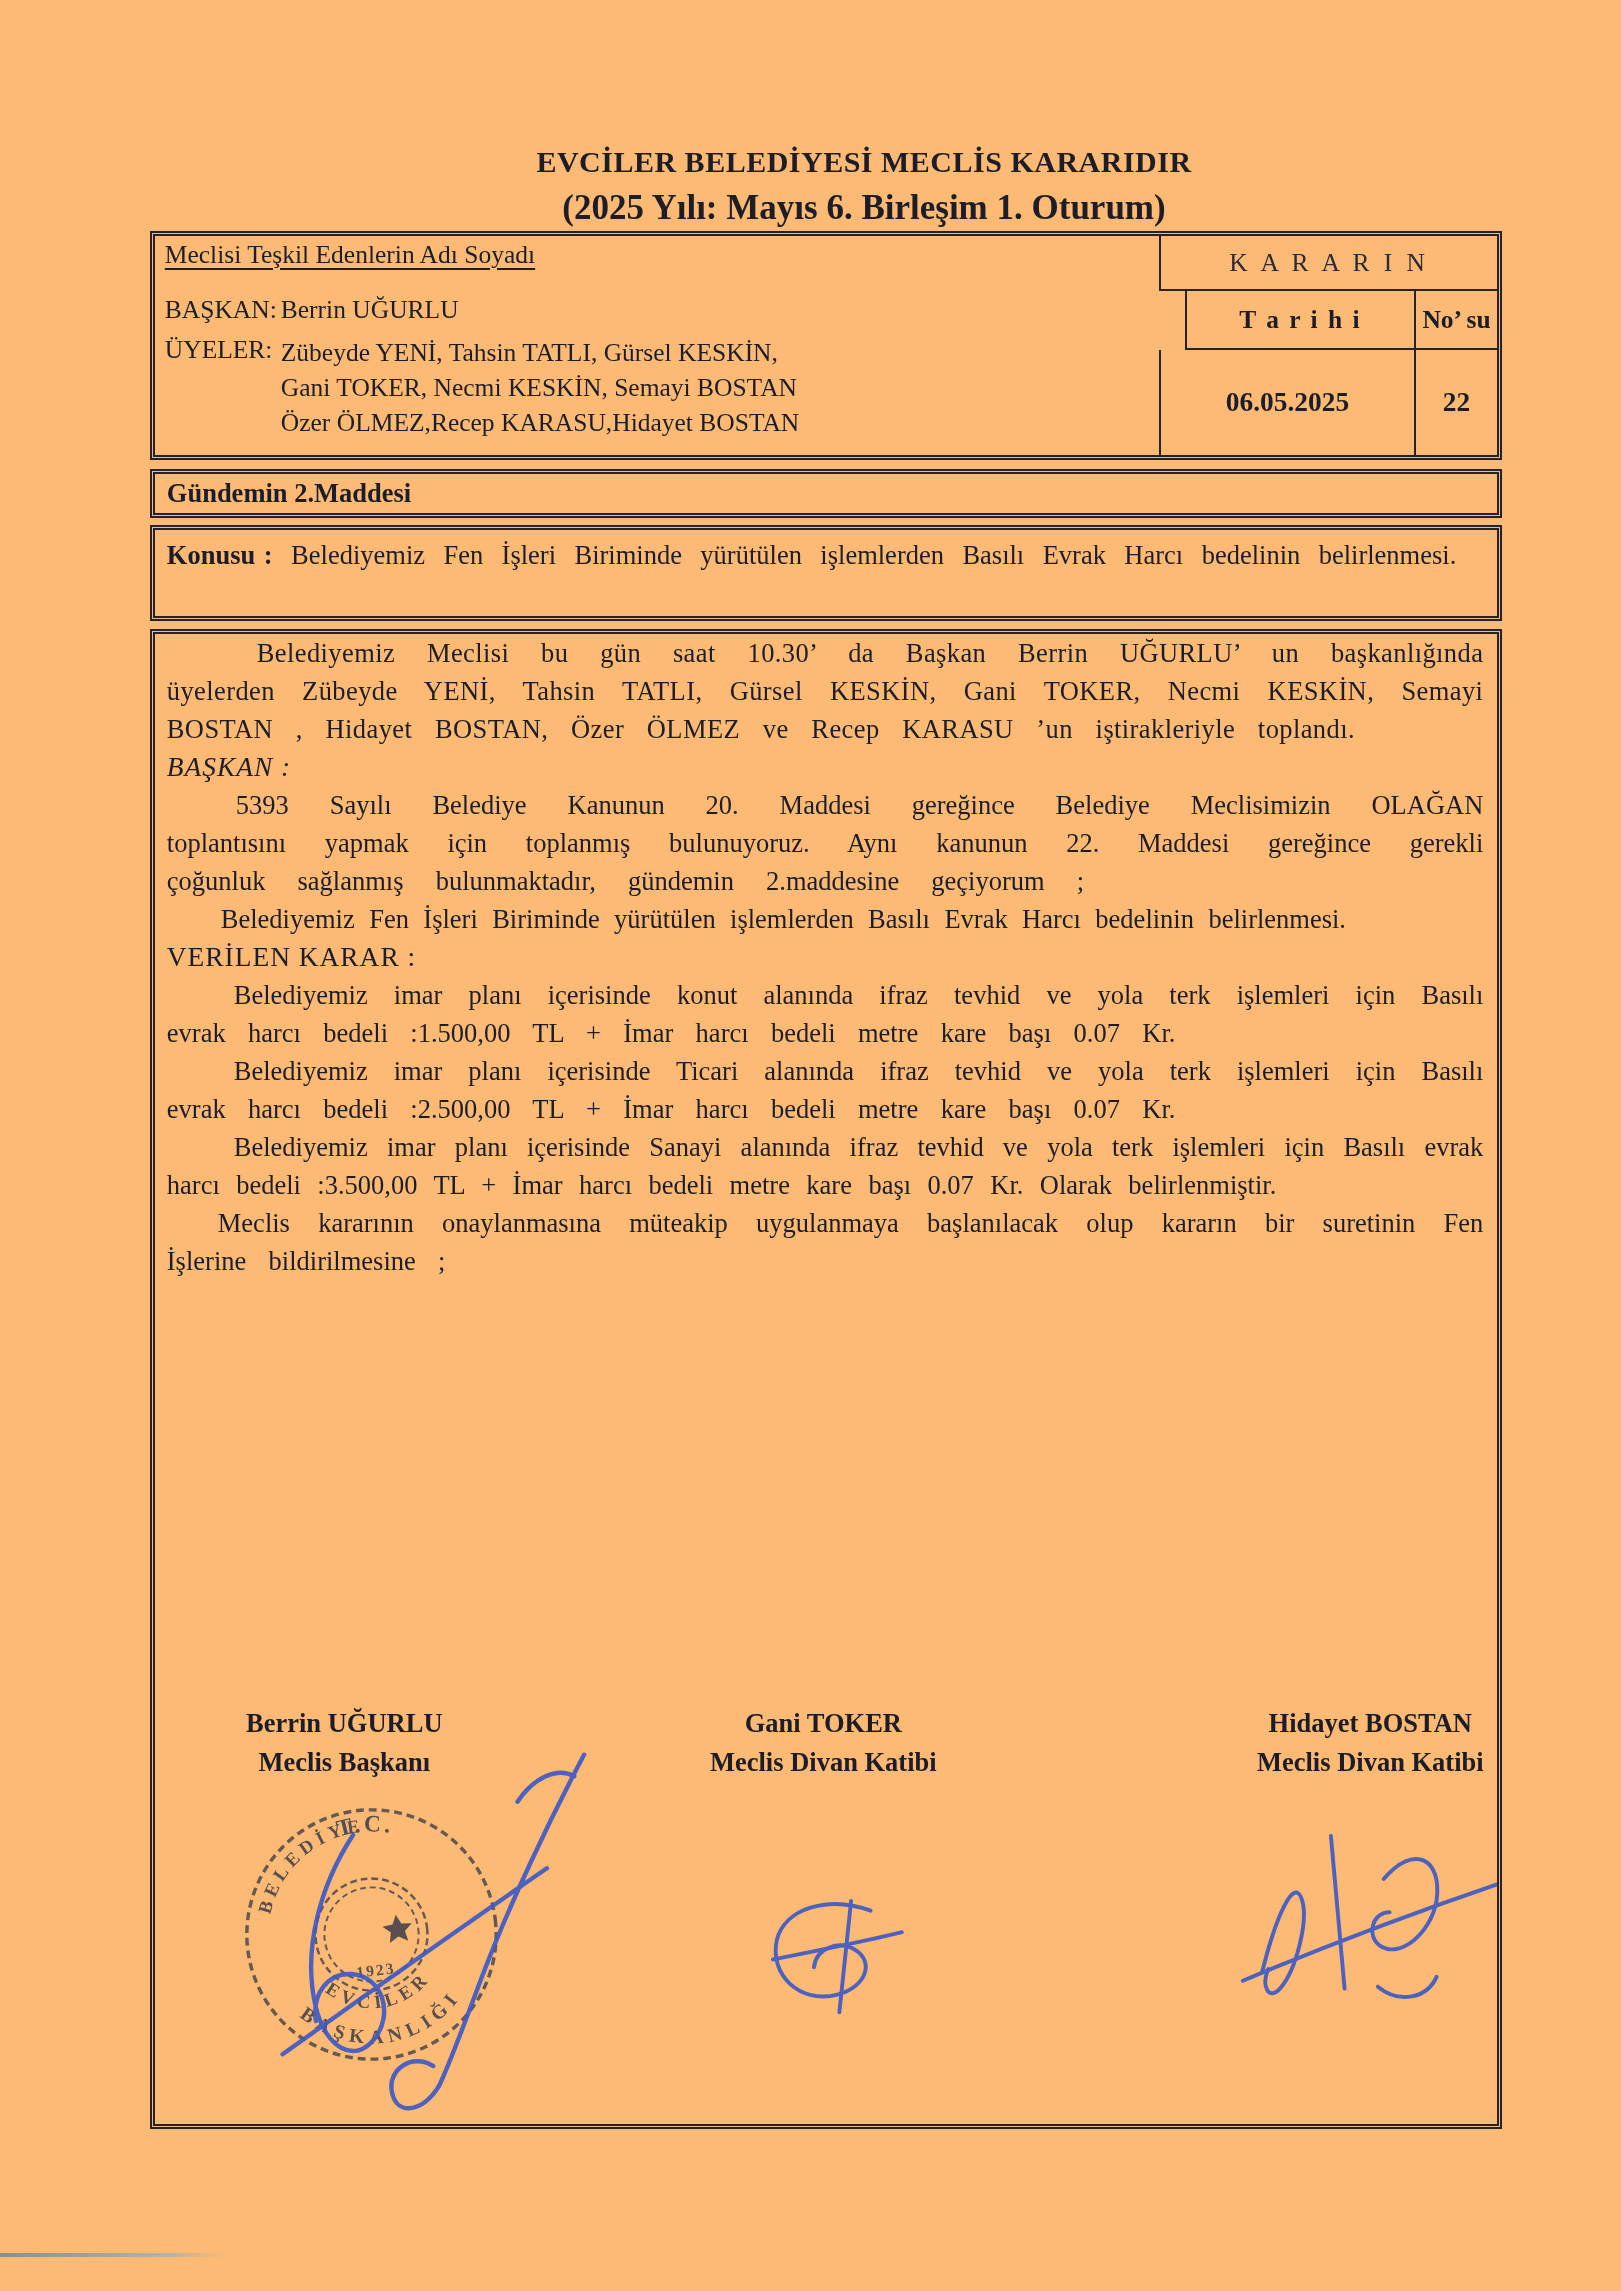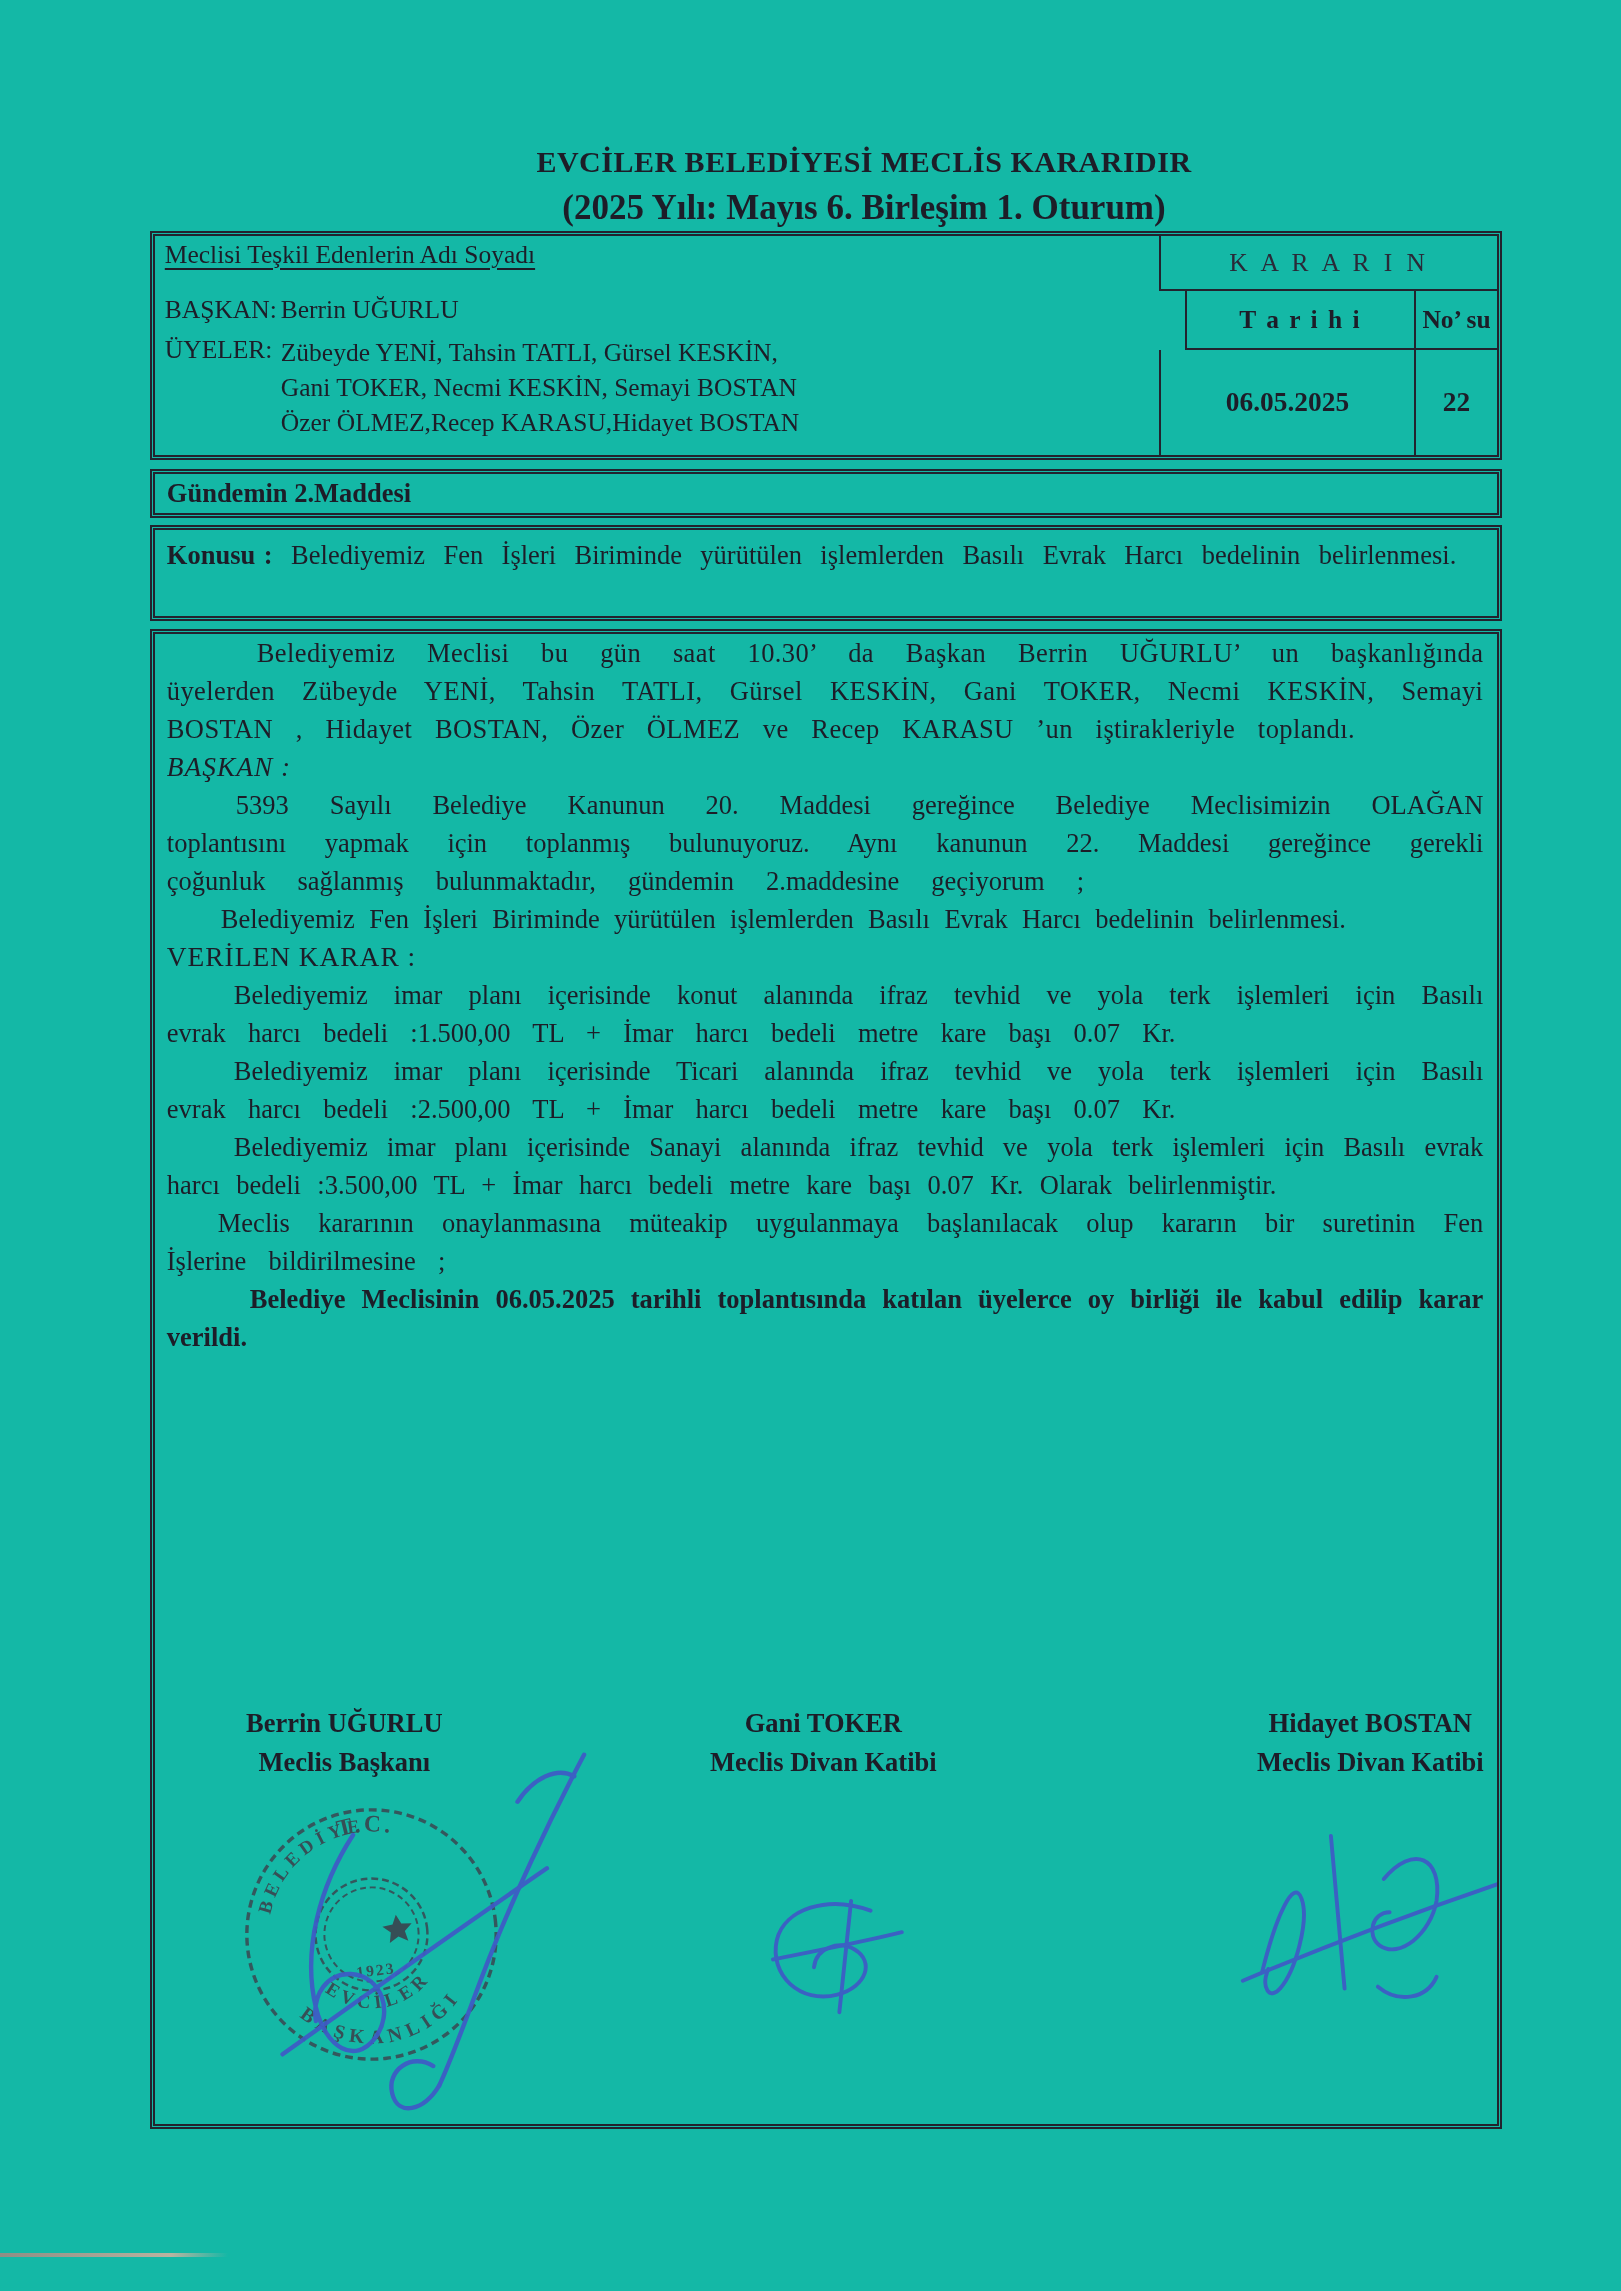--- a/index.html
+++ b/index.html
@@ -1,16 +1,16 @@
 <!DOCTYPE html>
 <html><head>
 <meta charset="utf-8">
 <style>
   html,body{margin:0;padding:0;background:#e8e8e6;}
-  #page{position:relative;width:1621px;height:2292px;margin:0 auto;background:#14b8a6;
+  #page{position:relative;width:1621px;height:2292px;margin:0 auto;background:#fdba74;
         font-family:"Liberation Serif",serif;color:#1d1d28;overflow:hidden;}
   .center-head{position:absolute;left:150px;width:1428px;text-align:center;font-weight:bold;}
   #doc-title{top:145px;font-size:30px;letter-spacing:0.5px;}
   #doc-subtitle{top:188px;font-size:35px;}
   .box{position:absolute;left:150px;width:1352px;box-sizing:border-box;
        border:5.9px double #23232e;background:transparent;}
   
   #tablebox{top:231px;height:229px;display:grid;
             grid-template-columns:1004px 255px 1fr;
             grid-template-rows:55px 59px 1fr;}
@@ -109,21 +109,20 @@
   <div id="mainbox" class="box">
     <p id="p1">Belediyemiz Meclisi bu gün saat 10.30’ da Başkan Berrin UĞURLU’ un başkanlığında üyelerden  Zübeyde YENİ, Tahsin TATLI, Gürsel KESKİN, Gani TOKER, Necmi KESKİN, Semayi BOSTAN , Hidayet BOSTAN, Özer ÖLMEZ  ve Recep KARASU ’un  iştirakleriyle toplandı.</p>
     <p id="baskan-heading" class="subhead">BAŞKAN :</p>
     <p id="p2">5393  Sayılı  Belediye  Kanunun  20.  Maddesi  gereğince Belediye  Meclisimizin  OLAĞAN toplantısını  yapmak  için  toplanmış  bulunuyoruz. Aynı kanunun 22. Maddesi gereğince  gerekli çoğunluk sağlanmış  bulunmaktadır, gündemin 2.maddesine geçiyorum ;</p>
     <p id="p2b">Belediyemiz Fen İşleri Biriminde  yürütülen işlemlerden Basılı Evrak  Harcı  bedelinin belirlenmesi.</p>
     <p id="verilen-heading" class="subhead">VERİLEN  KARAR :</p>
     <p id="p3">Belediyemiz  imar  planı  içerisinde konut  alanında ifraz tevhid ve yola terk işlemleri  için Basılı evrak harcı bedeli :1.500,00 TL + İmar  harcı bedeli  metre kare başı 0.07 Kr.</p>
     <p id="p4">Belediyemiz  imar  planı  içerisinde Ticari  alanında ifraz tevhid ve yola terk işlemleri  için Basılı evrak harcı bedeli :2.500,00 TL + İmar  harcı bedeli  metre kare başı 0.07 Kr.</p>
     <p id="p5">Belediyemiz  imar  planı  içerisinde Sanayi  alanında ifraz tevhid ve yola terk işlemleri  için Basılı evrak harcı bedeli :3.500,00 TL + İmar  harcı bedeli  metre kare başı 0.07 Kr. Olarak belirlenmiştir.</p>
     <p id="p6">Meclis kararının  onaylanmasına müteakip uygulanmaya başlanılacak  olup  kararın bir suretinin Fen İşlerine bildirilmesine ;</p>
-    <p id="p7">Belediye Meclisinin 06.05.2025 tarihli toplantısında katılan üyelerce oy birliği ile kabul edilip karar verildi.</p>
 
     <div id="sig-area">
       <div id="sig-block-1" class="sig-block">
         <div>Berrin UĞURLU</div>
         <div>Meclis Başkanı</div>
       </div>
       <div id="sig-block-2" class="sig-block">
         <div>Gani TOKER</div>
         <div>Meclis Divan Katibi</div>
       </div>

